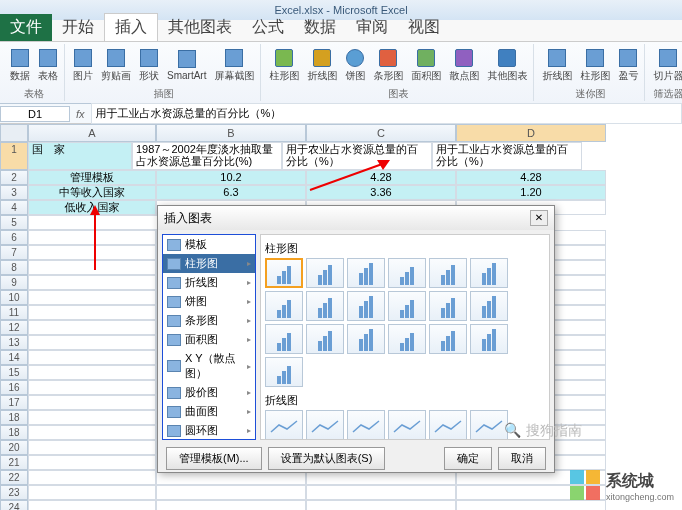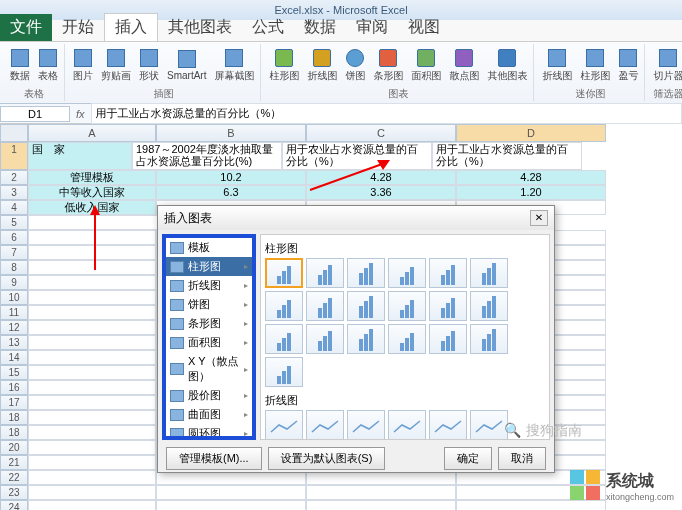--- a/index.html
+++ b/index.html
@@ -37,21 +37,21 @@
 .row.tall { height: 28px; }
 .row.tall .cell { white-space: normal; line-height: 12px; }
 
 .arrow { position: absolute; pointer-events: none; }
 
 .dialog { position: absolute; left: 157px; top: 205px; width: 398px; height: 268px; background: #f0f0f0; border: 1px solid #888; box-shadow: 2px 2px 8px rgba(0,0,0,.3); }
 .dlg-title { height: 24px; background: linear-gradient(#fff,#e8e8e8); display: flex; align-items: center; padding: 0 6px; font-size: 12px; }
 .dlg-title span { flex: 1; }
 .dlg-close { width: 18px; height: 16px; text-align: center; cursor: pointer; border: 1px solid #aaa; background: #eee; font-size: 10px; line-height: 14px;}
 .dlg-body { display: flex; height: 214px; }
-.dlg-side { width: 94px; background: #fff; border: 4px solid #1d4ed8; margin: 4px; overflow: hidden; }
+.dlg-side { width: 94px; background: #fff; border: 1px solid #1d4ed8; margin: 4px; overflow: hidden; }
 .side-item { display: flex; align-items: center; gap: 4px; padding: 2px 4px; font-size: 11px; cursor: pointer; }
 .side-item.sel { background: #3a6ea4; color: #fff; }
 .side-item .sic { width: 14px; height: 12px; background: #8ab4e0; border: 1px solid #5a84b0; flex-shrink: 0; }
 .side-item .arr { font-size: 8px; color: #888; margin-left: auto; }
 .dlg-main { flex: 1; margin: 4px 4px 4px 0; background: #fff; border: 1px solid #ccc; overflow-y: auto; padding: 4px; }
 .chart-cat { font-size: 11px; margin: 2px 0; }
 .chart-grid { display: flex; flex-wrap: wrap; gap: 3px; margin-bottom: 6px; }
 .chart-opt { width: 38px; height: 30px; border: 1px solid #b8c8d8; background: linear-gradient(#fafcfe,#e8f0f8); cursor: pointer; display: flex; align-items: flex-end; justify-content: center; gap: 1px; padding: 2px; }
 .chart-opt.sel { border: 2px solid #f4a020; }
 .chart-opt .bar { width: 4px; background: #6a9ed4; }

